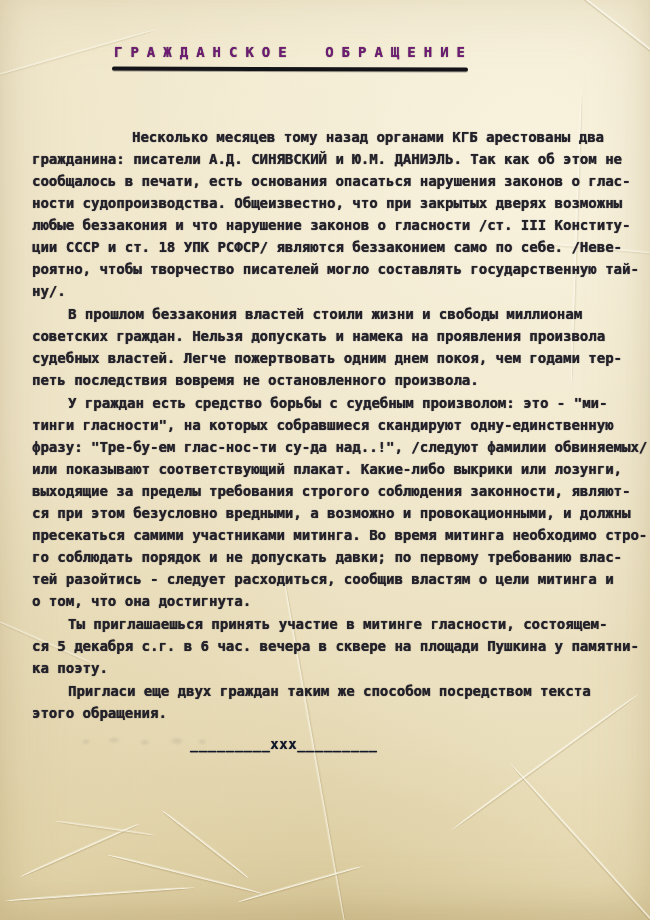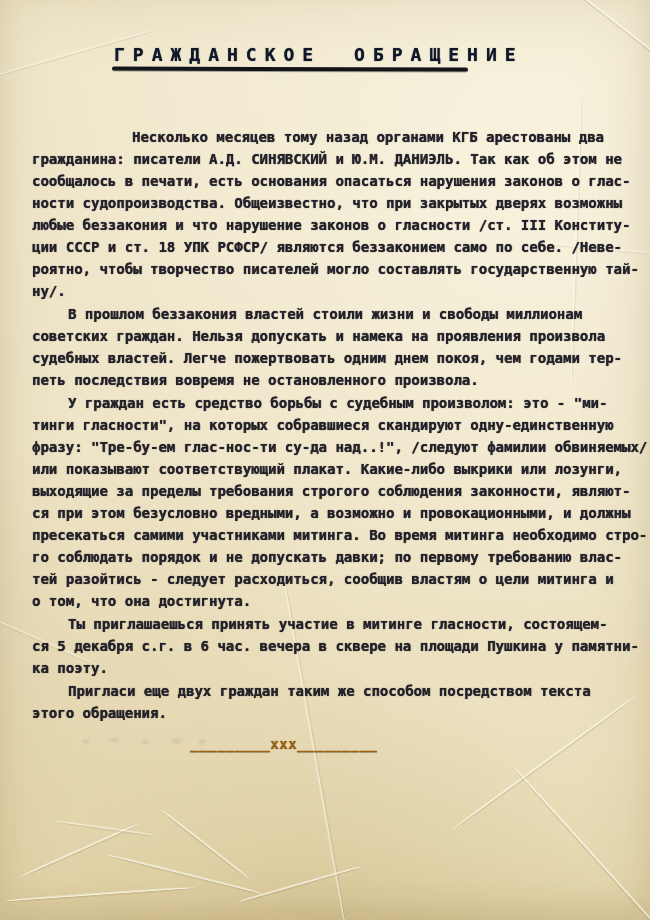--- a/index.html
+++ b/index.html
@@ -15,40 +15,40 @@
       radial-gradient(90% 70% at 12% 86%, rgba(219,202,156,0.45), rgba(219,202,156,0) 55%),
       radial-gradient(60% 40% at 50% 100%, rgba(206,188,138,0.45), rgba(206,188,138,0) 70%),
       linear-gradient(180deg,#f1e8cd 0%,#eee4c7 50%,#eadfbd 82%,#e3d5ab 100%);
     box-shadow: inset 0 0 70px rgba(150,125,70,0.18), inset 0 -14px 26px rgba(140,115,60,0.15);
   }
   .crease{position:absolute;pointer-events:none;border-radius:50%;}
   .cr{height:5px;background:linear-gradient(180deg,rgba(255,255,246,0) 0%,rgba(255,255,248,0.75) 45%,rgba(135,110,58,0.22) 62%,rgba(135,110,58,0) 100%);}
   .crv{width:5px;background:linear-gradient(90deg,rgba(255,255,246,0) 0%,rgba(255,255,248,0.7) 45%,rgba(135,110,58,0.20) 62%,rgba(135,110,58,0) 100%);}
   .title{
     position:absolute;left:114px;top:44px;
-    font-size:18px;font-weight:bold;color:#0f172a;
+    font-size:14px;font-weight:bold;color:#701a75;
     letter-spacing:8px;word-spacing:14px;white-space:pre;
     text-shadow:0 0 1px rgba(20,20,28,0.85);
   }
   .title-underline{
     position:absolute;left:112px;top:67px;width:356px;height:4px;
     background:#151419;border-radius:2px;transform:rotate(0.15deg);
     box-shadow:0 1px 0 rgba(21,20,25,0.35);
   }
   .textblock{position:absolute;left:32px;top:126px;width:620px;color:#232129;}
   .line{
     white-space:pre;height:22px;line-height:22px;font-size:14px;font-weight:bold;
     text-shadow:0 0 1px rgba(25,24,34,0.8),0.5px 0.4px 0 rgba(25,24,34,0.35);
   }
   .indent{text-indent:36px;}
   .indent-lg{text-indent:100px;}
   .para{margin:0 0 1px 0;}
   .sig{
     position:absolute;left:190px;top:736px;font-size:14px;font-weight:bold;
-    color:#a16207;white-space:pre;letter-spacing:0.5px;
+    color:#0f172a;white-space:pre;letter-spacing:0.5px;
     text-shadow:0 0 1px rgba(25,24,34,0.8);
   }
   .faint-mark{
     position:absolute;left:72px;top:734px;width:140px;height:14px;opacity:0.28;
     background:
       radial-gradient(6px 4px at 10% 55%, #8d857b 0%, rgba(141,133,123,0) 80%),
       radial-gradient(9px 4px at 30% 45%, #968d80 0%, rgba(150,141,128,0) 80%),
       radial-gradient(7px 4px at 52% 60%, #8d857b 0%, rgba(141,133,123,0) 80%),
       radial-gradient(10px 5px at 75% 50%, #968d80 0%, rgba(150,141,128,0) 80%),
       radial-gradient(6px 4px at 93% 55%, #8d857b 0%, rgba(141,133,123,0) 80%);

